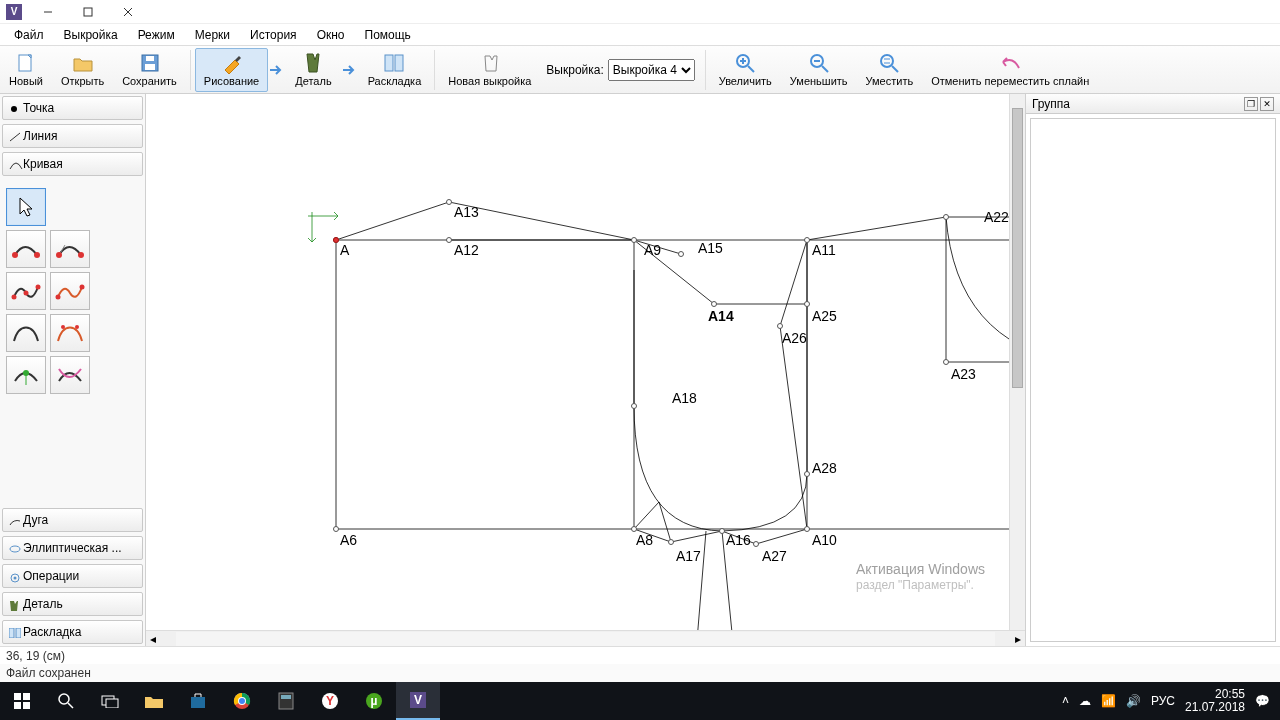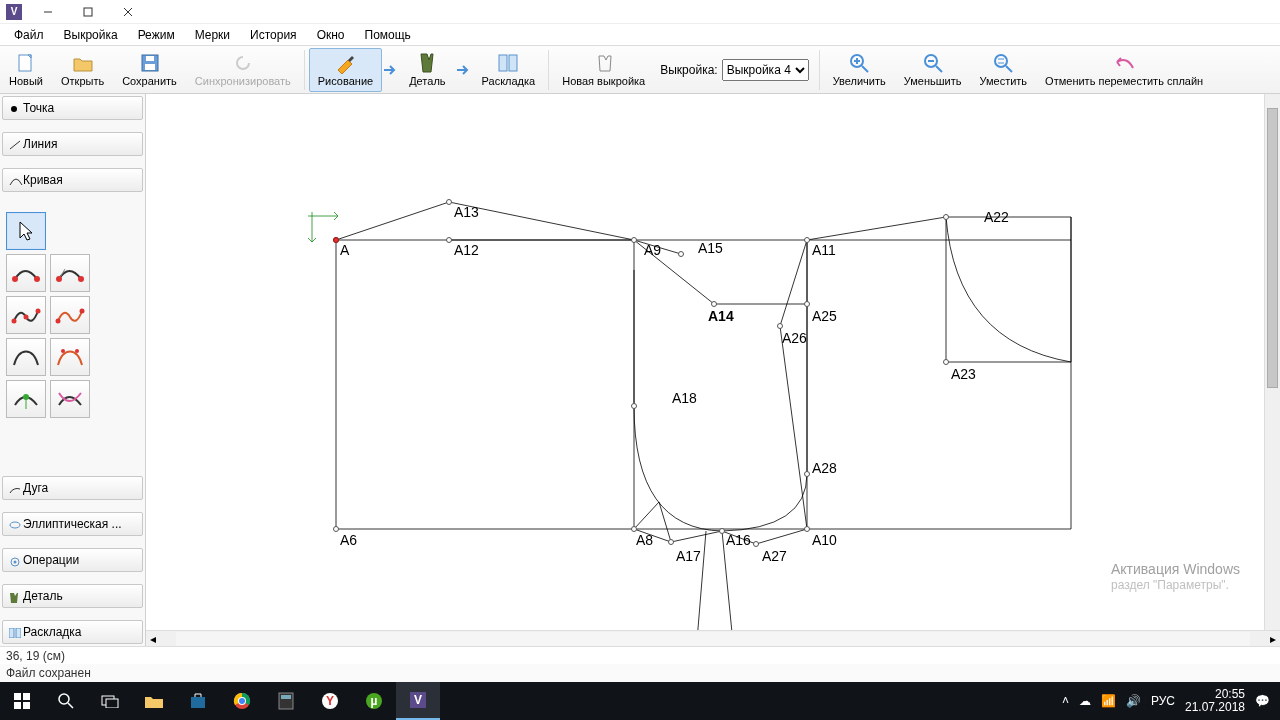--- a/index.html
+++ b/index.html
@@ -13,21 +13,21 @@
 .toolbar { height: 48px; display: flex; align-items: center; padding: 2px 0; border-bottom: 1px solid #d0d0d0; background: linear-gradient(#fdfdfd,#f2f2f2); }
 .tbtn { display: flex; flex-direction: column; align-items: center; justify-content: center; height: 44px; padding: 0 8px; border: 1px solid transparent; }
 .tbtn .ic { width: 22px; height: 22px; display: flex; align-items: center; justify-content: center; }
 .tbtn .lb { font-size: 11px; margin-top: 1px; }
 .tbtn.active { background: #d8e8f8; border: 1px solid #8cb8e0; border-radius: 2px; }
 .tbtn.disabled { color: #aaa; }
 .tsep { width: 1px; height: 40px; background: #ddd; margin: 0 4px; }
 .tcombo { display: flex; align-items: center; gap: 4px; padding: 0 6px; }
 .tcombo select { font-size: 12px; height: 22px; }
 .workspace { flex: 1; display: flex; min-height: 0; }
-.leftpanel { width: 146px; border-right: 1px solid #d0d0d0; background: #f8f8f8; display: flex; flex-direction: column; padding: 2px; gap: 12px; }
+.leftpanel { width: 146px; border-right: 1px solid #d0d0d0; background: #f8f8f8; display: flex; flex-direction: column; padding: 2px; gap: 4px; }
 .side-item { height: 24px; display: flex; align-items: center; gap: 6px; padding: 0 6px; background: linear-gradient(#fff,#ececec); border: 1px solid #c8c8c8; border-radius: 2px; }
 .side-item .dot { width: 8px; height: 8px; }
 .toolgrid { display: grid; grid-template-columns: repeat(2, 40px); gap: 4px; padding: 8px 4px; }
 .sq { width: 40px; height: 38px; background: linear-gradient(#fff,#eee); border: 1px solid #bbb; display: flex; align-items: center; justify-content: center; }
 .sq.sel { background: #d8e8f8; border: 1px solid #4a90d9; box-shadow: inset 0 0 0 1px #cfe4f7; }
 .sq.wide { grid-column: span 1; }
 .spacer { flex: 1; }
 .canvaswrap { flex: 1; position: relative; display: flex; flex-direction: column; }
 .canvas { flex: 1; background: #fff; position: relative; overflow: hidden; }
 .hscroll { height: 16px; background: #f0f0f0; border-top: 1px solid #ddd; display: flex; align-items: center; }
@@ -105,28 +105,20 @@
     </div>
   <div class="tbtn">
       <div class="ic">
         <svg width="20" height="20">
           <rect x="2" y="2" width="16" height="16" fill="#6b9ed6" stroke="#3a6fa6"></rect>
           <rect x="5" y="11" width="10" height="6" fill="#fff"></rect>
           <rect x="6" y="3" width="8" height="5" fill="#fff"></rect>
         </svg>
       </div>
       <div class="lb">Сохранить</div>
-    </div>
-  <div class="tbtn disabled">
-      <div class="ic">
-        <svg width="20" height="20">
-          <path d="M10 3a7 7 0 1 0 7 7h-2a5 5 0 1 1-5-5V3z" fill="#ccc"></path>
-        </svg>
-      </div>
-      <div class="lb">Синхронизировать</div>
     </div>
   <div class="tsep"></div>
   <div class="tbtn active">
       <div class="ic">
         <svg width="22" height="22">
           <path d="M4 18 L14 8 18 12 8 22z" fill="#f5a623" stroke="#c47d0f"></path>
           <path d="M14 8 L18 4 20 6 16 10z" fill="#444"></path>
         </svg>
       </div>
       <div class="lb">Рисование</div>
@@ -435,20 +427,29 @@
         <span style="width:14px;text-align:center;">◂</span>
         <div class="tr"></div>
         <span style="width:14px;text-align:center;">▸</span>
       </div>
     <div class="watermark">
       <div class="t">Активация Windows</div>
       <div>раздел "Параметры".</div>
     </div>
   </div>
 
+  <div class="rightpanel">
+    <div class="rp-head">
+      <span>Группа</span>
+      <span class="sp"></span>
+      <span class="b">❐</span>
+      <span class="b">✕</span>
+    </div>
+    <div class="rp-body"></div>
+  </div>
 </div>
 
 <div class="statusbar">
     <span>36, 19 (см)</span>
   </div>
 <div class="statusbar2">
     <span>Файл сохранен</span>
   </div>
 
 <div class="taskbar">

